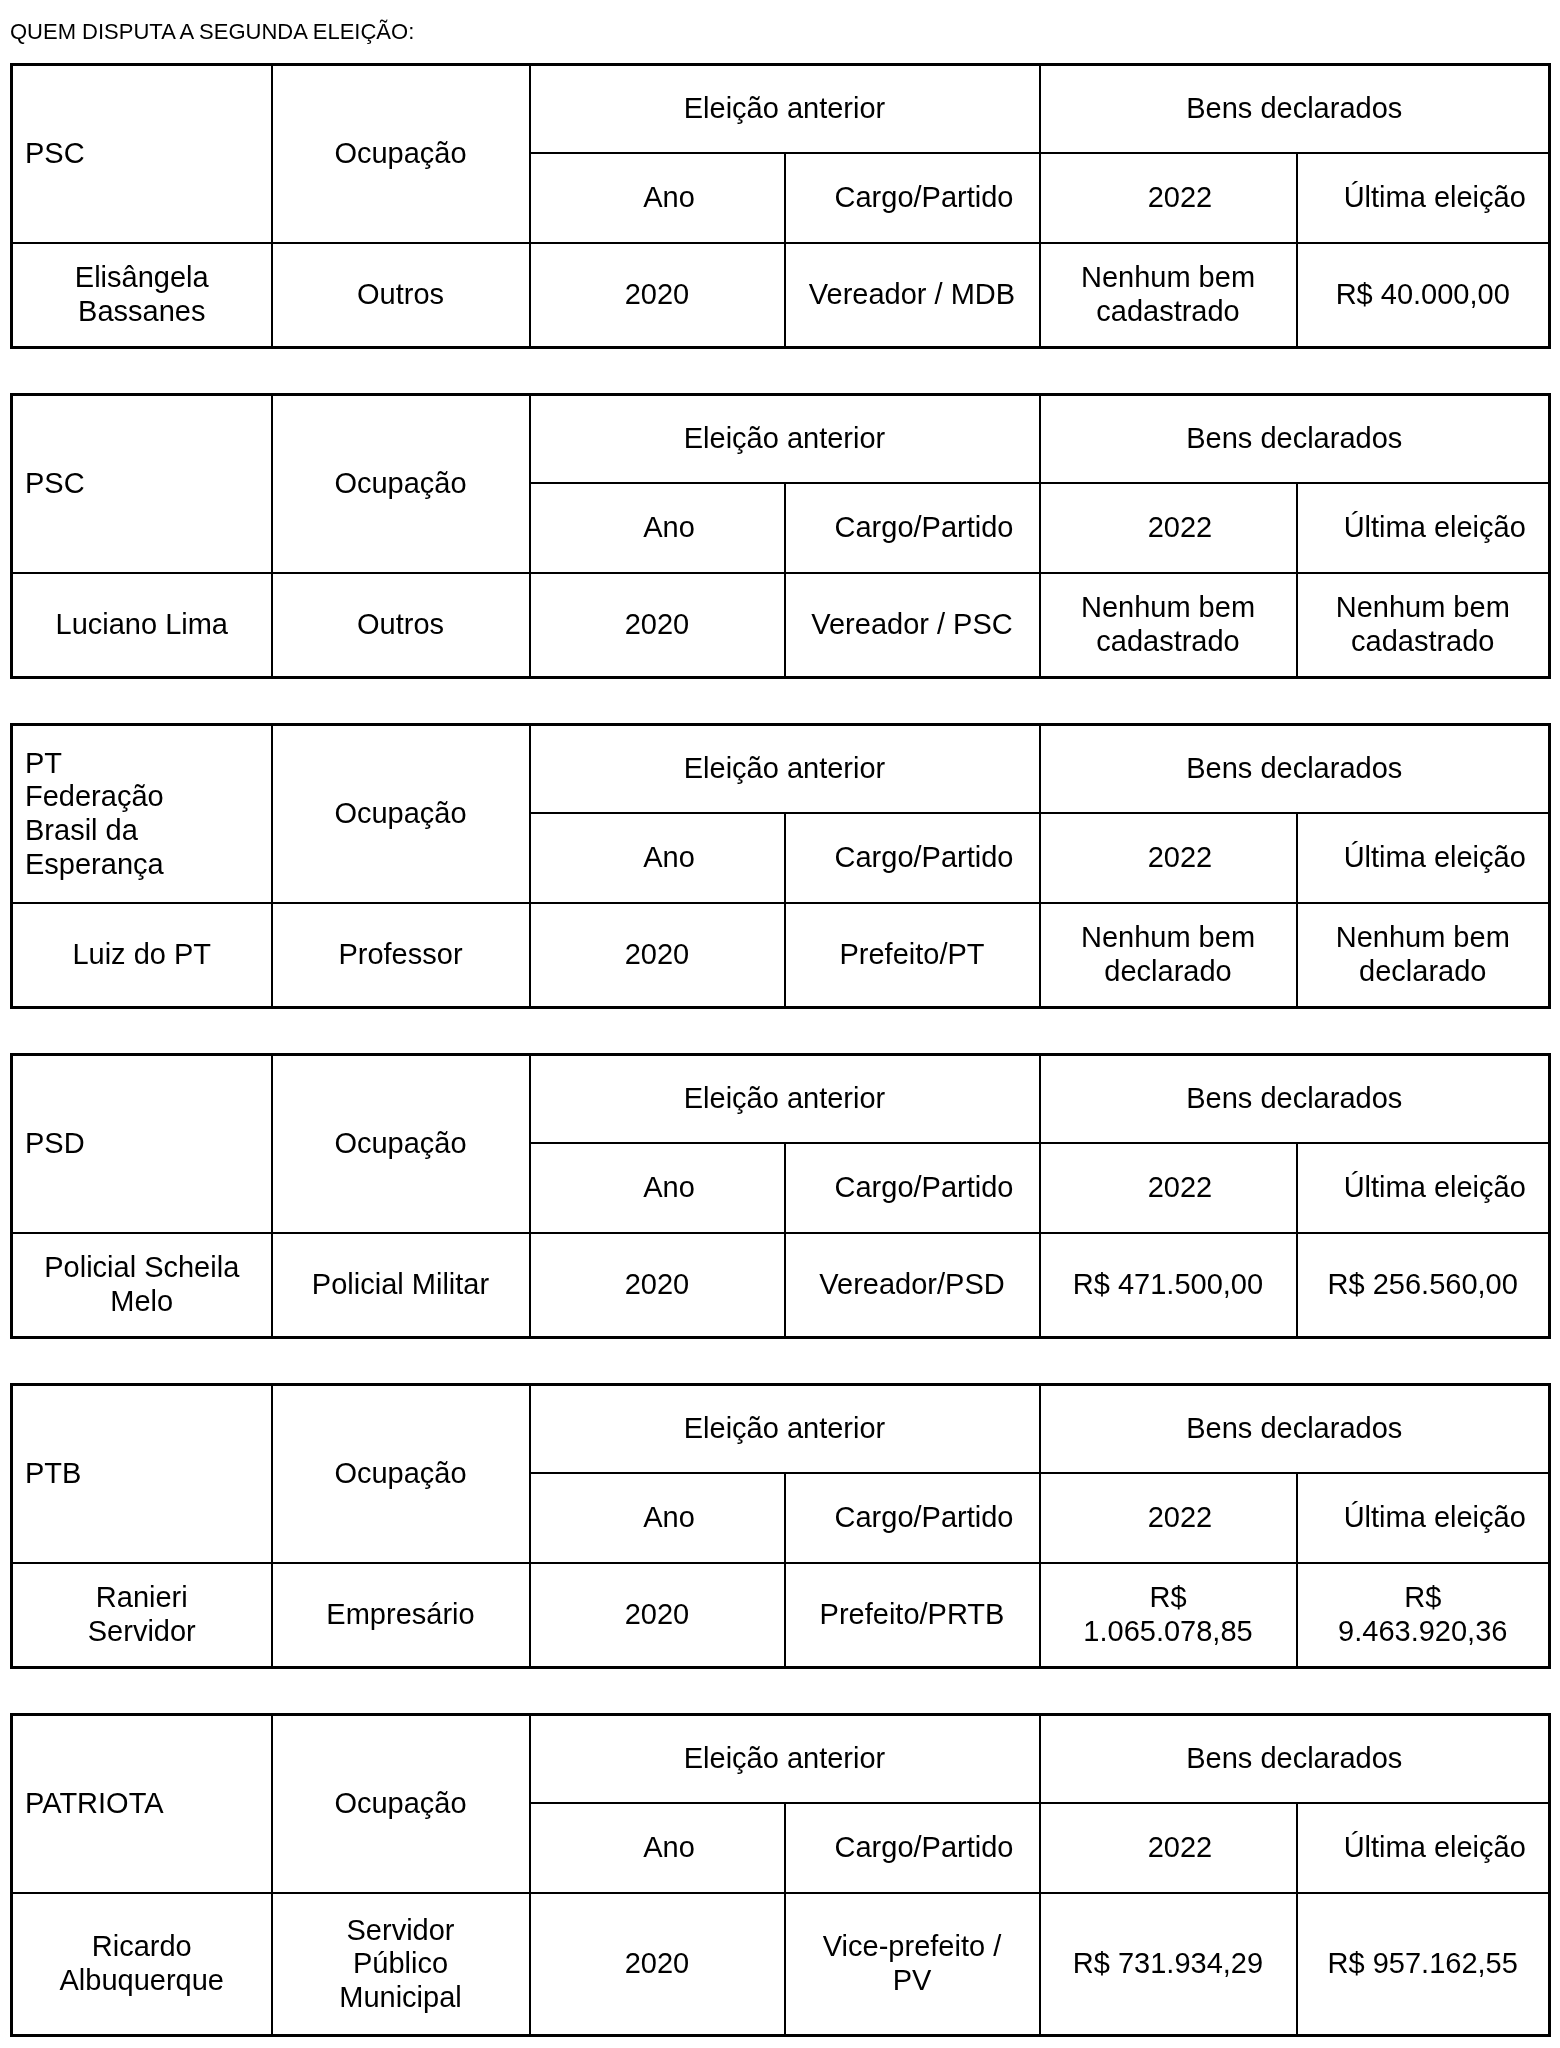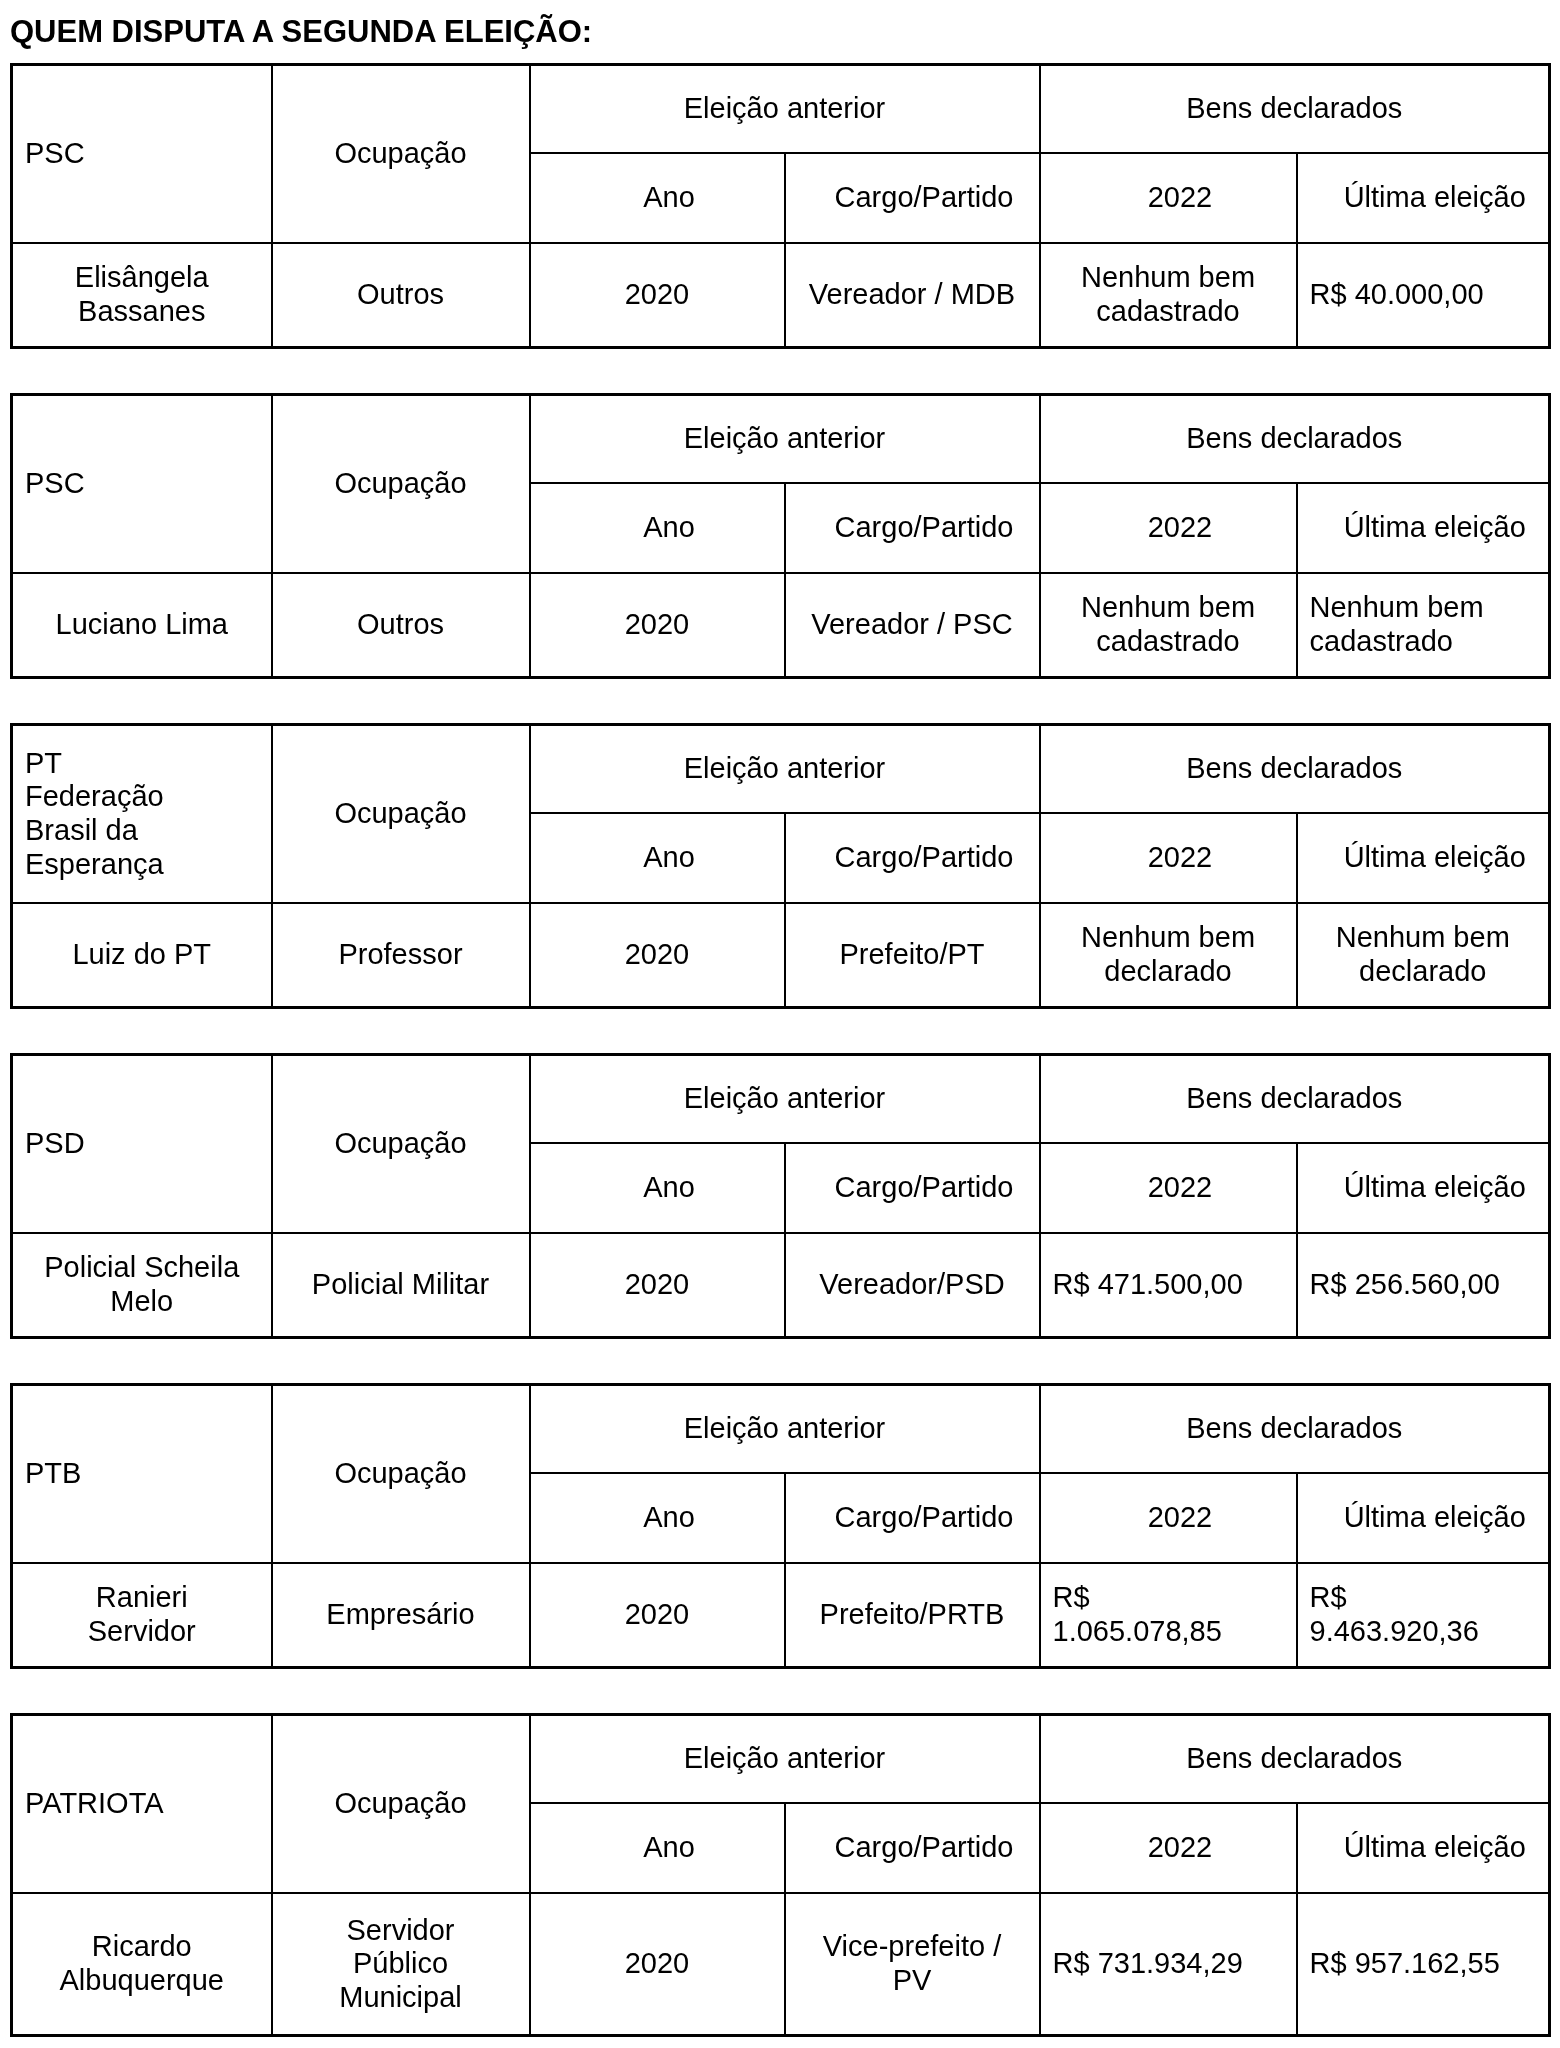--- a/index.html
+++ b/index.html
@@ -9,22 +9,22 @@
   }
   body {
     width: 1560px;
     height: 2048px;
     font-family: "Liberation Sans", "DejaVu Sans", sans-serif;
     color: #000;
     box-sizing: border-box;
     padding: 14px 10px 0 10px;
   }
   .page-title {
-    font-size: 31px;
-    font-weight: bold;
+    font-size: 22px;
+    font-weight: normal;
     line-height: 36px;
     margin: 0 0 13px 0;
     letter-spacing: 0px;
   }
   table.cand {
     table-layout: fixed;
     width: 1538px;
     border-collapse: collapse;
     border: 3px solid #000;
     margin: 0 0 44px 0;
@@ -40,21 +40,21 @@
   }
   tr.h1 td { height: 70px; }
   tr.h2 td { height: 72px; padding-left: 36px; }
   tr.rd td { height: 86px; }
   tr.rd-tall td { height: 124px; }
   .party-cell {
     font-weight: normal;
   }
   .al { text-align: center;  padding-left: 14px; }
   .ac { text-align: center; }
-  .ar { text-align: left; padding-right: 12px; }
+  .ar { text-align: center; padding-right: 12px; }
 </style>
 </head>
 <body>
 
 <h1 class="page-title">QUEM DISPUTA A SEGUNDA ELEIÇÃO:</h1>
 
 <table class="cand">
   <colgroup>
       <col style="width:260px">
       <col style="width:258px">

